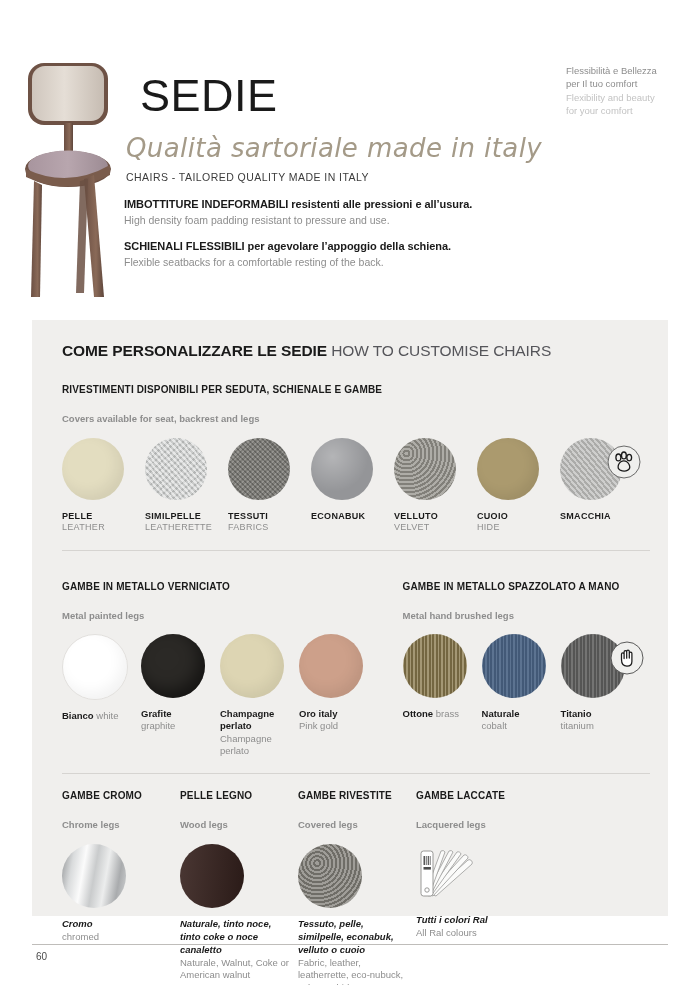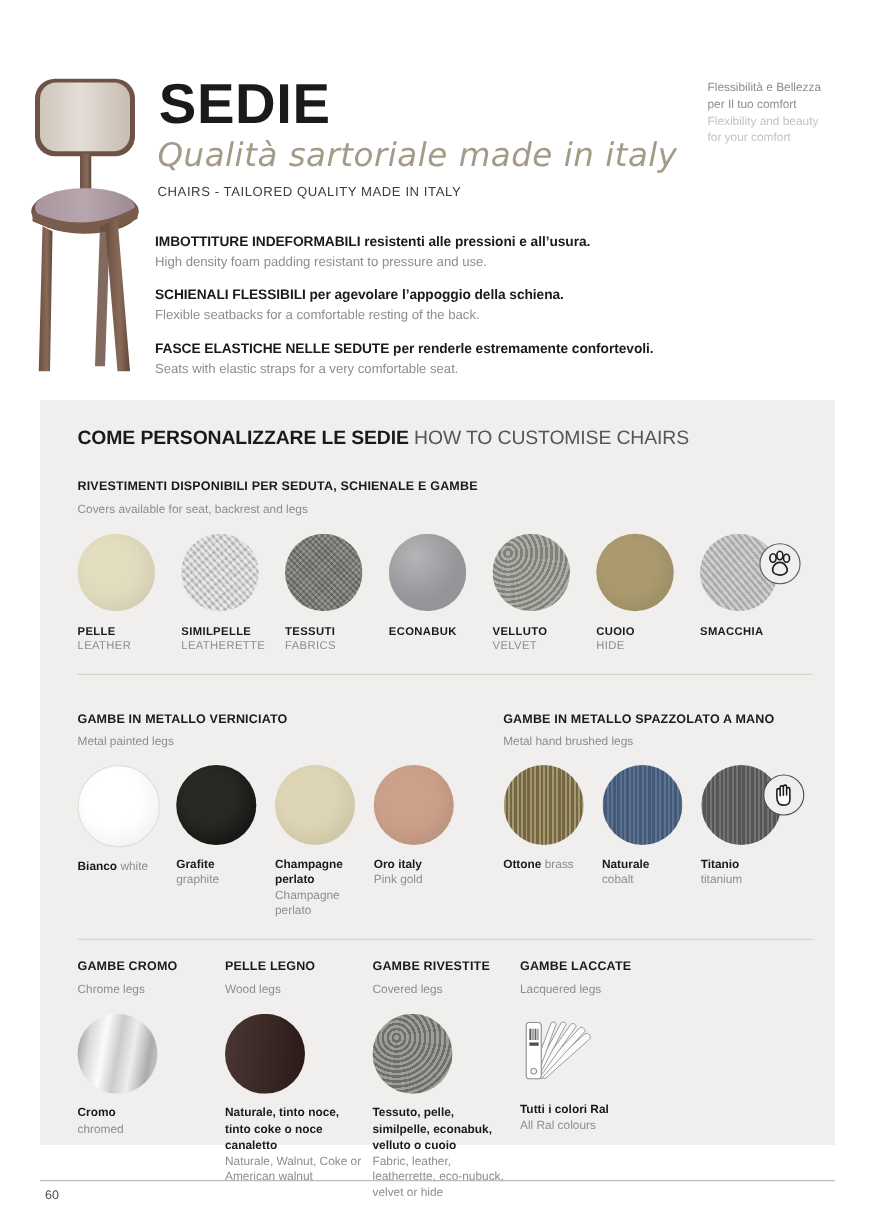--- a/index.html
+++ b/index.html
@@ -27,25 +27,25 @@
   .chair-svg { display: block; width: 100%; height: 100%; }
 
   .header-block {
     position: absolute;
     left: 124px;
     top: 58px;
     width: 430px;
   }
   .title-main {
     font-size: 45px;
-    font-weight: 700;
+    font-weight: 400;
     letter-spacing: 0.5px;
     line-height: 0.98;
     color: #1a1a1a;
-    margin: 3px;
+    margin: 16px;
   }
   .title-script {
     font-family: "DejaVu Sans", sans-serif;
     font-size: 26px;
     font-style: italic;
     font-weight: 400;
     color: #a49a88;
     letter-spacing: 0.4px;
     margin: 6px 0 0 2px;
     line-height: 1.1;
@@ -65,21 +65,21 @@
     font-size: 9.5px;
     line-height: 1.42;
   }
   .side-note .it { color: #8d8d8d; }
   .side-note .en { color: #c3c3c3; }
 
   
   .features {
     position: absolute;
     left: 124px;
-    top: 188px;
+    top: 198px;
     width: 440px;
   }
   .feature { margin-bottom: 13px; }
   .feature:last-child { margin-bottom: 0; }
   .feature-it {
     font-size: 11px;
     font-weight: 700;
     color: #1a1a1a;
     letter-spacing: -0.05px;
     line-height: 1.25;
@@ -112,21 +112,22 @@
 
   .sec-head-it {
     font-size: 10px;
     font-weight: 700;
     letter-spacing: 0.15px;
     color: #1a1a1a;
   }
   .sec-head-en {
     font-size: 9.5px;
     color: #8d8d8d;
-    margin-top: 7px;
+    margin-top: 18px;
+    font-weight: bold;
   }
 
   .hr {
     height: 1px;
     background: #d6d4d1;
     border: 0;
     margin: 0;
   }
 
   
@@ -192,21 +193,21 @@
     width: 64px;
     height: 64px;
     border-radius: 50%;
     margin-top: 14px;
   }
   .bottom-name {
     font-size: 9.5px;
     margin-top: 10px;
     line-height: 1.34;
   }
-  .bottom-name b { font-weight: 700; color: #1a1a1a; display: block; }
+  .bottom-name b { font-weight: 700; color: #1a1a1a; display: block; font-style: italic; }
   .bottom-name span { color: #8d8d8d; display: block; }
 
   .ral-icon { width: 64px; height: 54px; margin-top: 16px; }
 
   
   .footer-rule {
     position: absolute;
     left: 32px;
     top: 944px;
     width: 636px;
@@ -274,24 +275,20 @@
 </div>
 
 <div class="features">
   <div class="feature">
     <div class="feature-it">IMBOTTITURE INDEFORMABILI resistenti alle pressioni e all’usura.</div>
     <div class="feature-en">High density foam padding resistant to pressure and use.</div>
   </div>
   <div class="feature">
     <div class="feature-it">SCHIENALI FLESSIBILI  per agevolare l’appoggio della schiena.</div>
     <div class="feature-en">Flexible seatbacks for a comfortable resting of the back.</div>
-  </div>
-  <div class="feature">
-    <div class="feature-it">FASCE ELASTICHE NELLE SEDUTE per renderle estremamente confortevoli.</div>
-    <div class="feature-en">Seats with elastic straps for a very comfortable seat.</div>
   </div>
 </div>
 
 <div class="panel">
  <div class="panel-inner">
 
   <div class="panel-title">
     <span class="pt-it">COME PERSONALIZZARE LE SEDIE</span>
     <span class="pt-en">HOW TO CUSTOMISE CHAIRS</span>
   </div>

